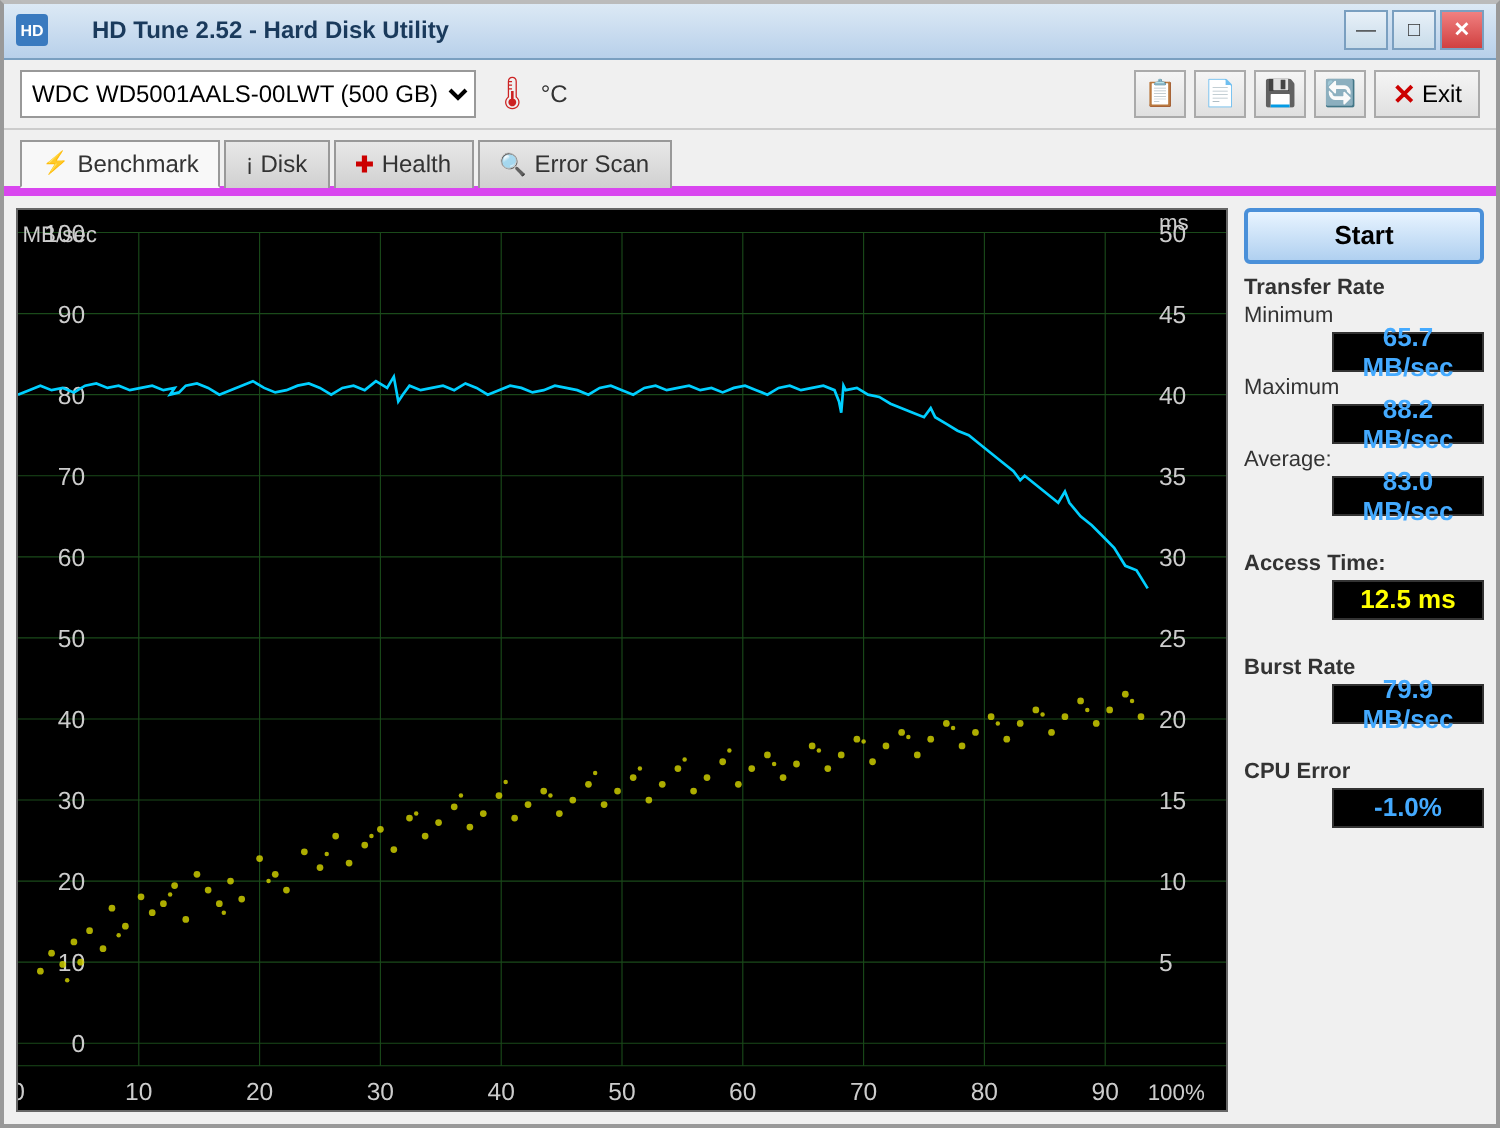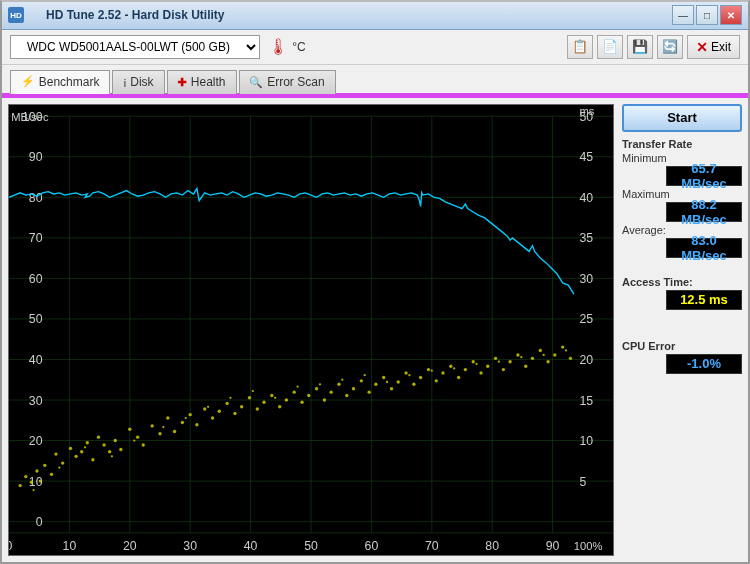--- a/index.html
+++ b/index.html
@@ -72,21 +72,21 @@
       gap: 8px;
       background: #f0f0f0;
       border-bottom: 1px solid #ccc;
     }
 
     .drive-select {
       height: 24px;
       font-size: 12px;
       border: 1px solid #999;
       background: white;
-      padding: 0 12px;
+      padding: 0 1px;
       min-width: 220px;
       cursor: pointer;
     }
 
     .temp-display {
       display: flex;
       align-items: center;
       gap: 4px;
       font-size: 12px;
       color: #333;
@@ -512,20 +512,24 @@
 
       <div class="divider"></div>
 
       <div class="stat-section">
         <span class="stat-label">Access Time:</span>
         <div class="stat-value yellow">12.5 ms</div>
       </div>
 
       <div class="divider"></div>
 
+      <div class="stat-section">
+        <span class="stat-label">Burst Rate</span>
+        <div class="stat-value">79.9 MB/sec</div>
+      </div>
 
       <div class="divider"></div>
 
       <div class="stat-section">
         <span class="stat-label">CPU Error</span>
         <div class="stat-value">-1.0%</div>
       </div>
     </div>
   </div>
 </div>

